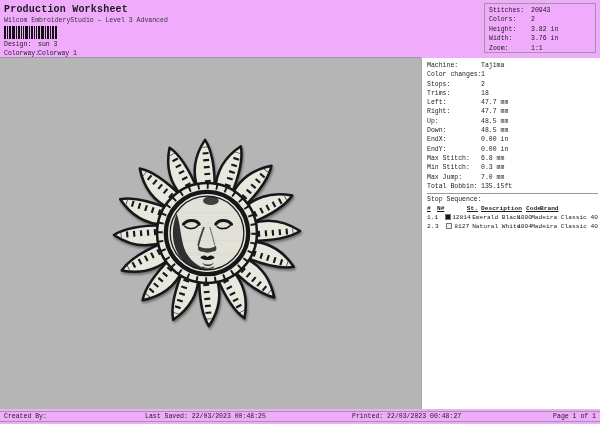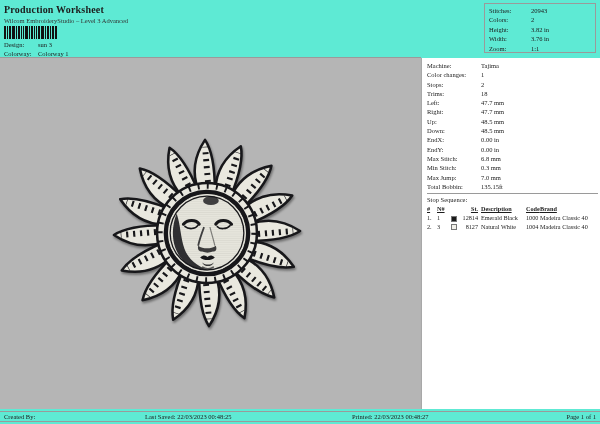--- a/index.html
+++ b/index.html
@@ -1,18 +1,18 @@
 <!DOCTYPE html>
 <html><head>
 <meta charset="utf-8">
 <style>
   html,body{margin:0;padding:0;}
   .page{
-    position:relative;width:600px;height:424px;background:#5eead4;
-    font-family:Liberation Serif, serif;color:#1c1c1c;overflow:hidden;
+    position:relative;width:600px;height:424px;background:#f0abfc;
+    font-family:Liberation Mono, monospace;color:#1c1c1c;overflow:hidden;
     box-sizing:border-box;
   }
   
   .title{position:absolute;left:4px;top:4px;font-size:10px;font-weight:bold;letter-spacing:.2px;}
   .subtitle{position:absolute;left:4px;top:17px;font-size:6.5px;color:#333;}
   .barcode{position:absolute;left:4px;top:26px;width:55px;height:13px;}
   .hrow{position:absolute;left:4px;font-size:6.5px;}
   .hrow .hlabel{display:inline-block;width:34px;}
   .hrow.design{top:41px;}
   .hrow.colorway{top:50px;}

